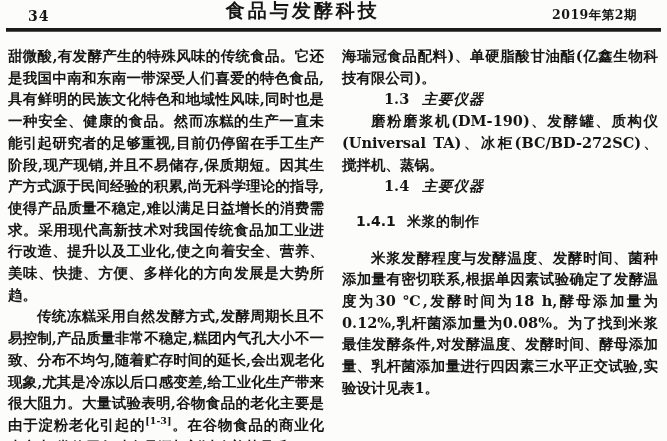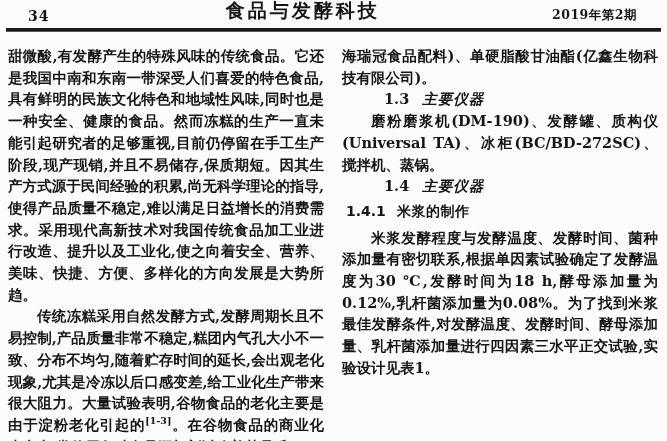--- a/index.html
+++ b/index.html
@@ -94,21 +94,21 @@
   }
   .sec-head .ttl {
     font-style: italic;
     letter-spacing: 1px;
   }
   
   .subsec-head {
     font-weight: 700;
     font-family: "DejaVu Sans", "Liberation Sans", sans-serif;
     font-size: 14px;
-    margin: 4px;
+    margin: 14px;
   }
   .subsec-head .num {
     margin-right: 0.8em;
   }
   .subsec-head .ttl {
     letter-spacing: 0.5px;
   }
 </style>
 </head>
 <body>

